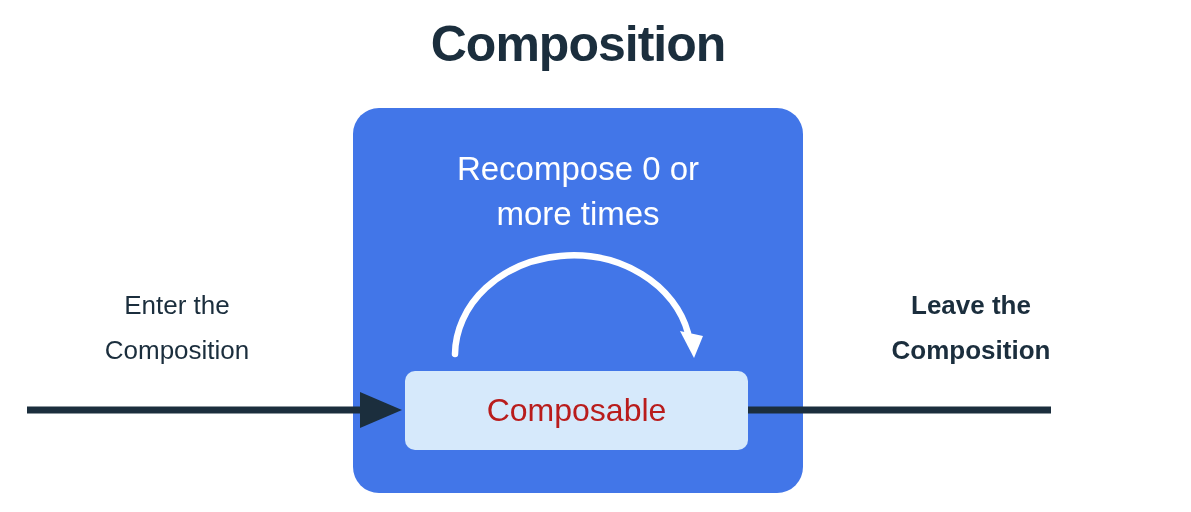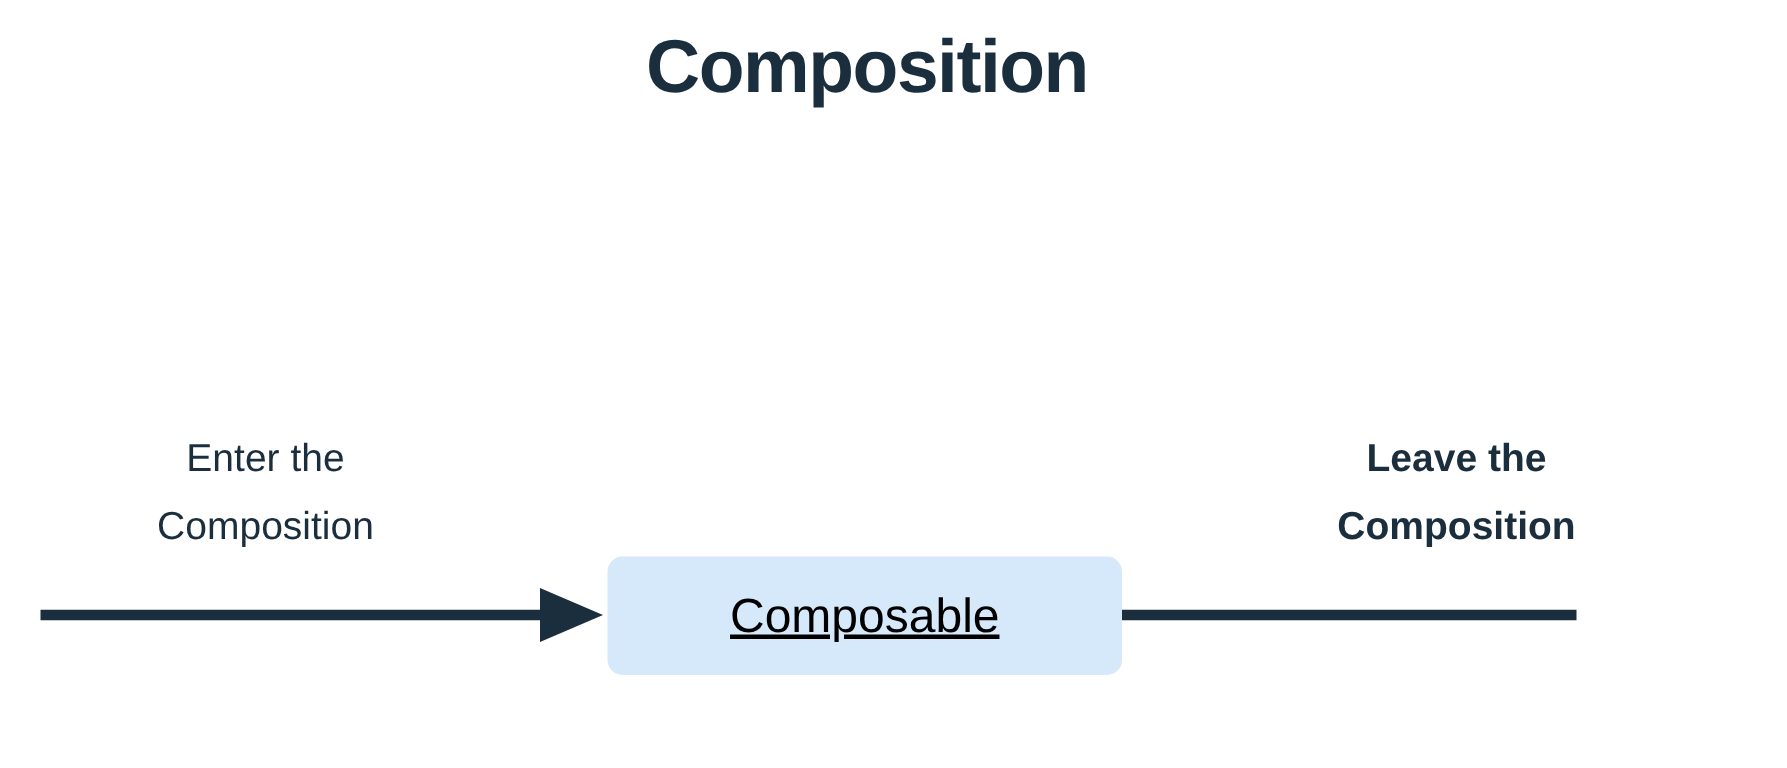--- a/index.html
+++ b/index.html
@@ -56,22 +56,21 @@
     width: 343px;
     height: 79px;
     background: #D6E9FB;
     border-radius: 10px;
     display: flex;
     align-items: center;
     justify-content: center;
   }
   .composable-box span {
     font-size: 32px;
-    color: #000000;
-    text-decoration: underline;
+    color: #b91c1c;
   }
   .side-label {
     position: absolute;
     top: 283px;
     width: 300px;
     text-align: center;
     font-size: 26px;
     line-height: 45px;
     color: #1B2E3D;
     white-space: pre-line;
@@ -85,20 +84,24 @@
     pointer-events: none;
   }
 </style>
 </head>
 <body>
 
 <div class="canvas">
 
   <div class="title">Composition</div>
 
+  <div class="blue-box">
+    <div class="recompose-label">Recompose 0 or
+more times</div>
+  </div>
 
   <div class="composable-box">
     <span>Composable</span>
   </div>
 
   <div class="side-label enter">Enter the
 Composition</div>
 
   <div class="side-label leave">Leave the
 Composition</div>

